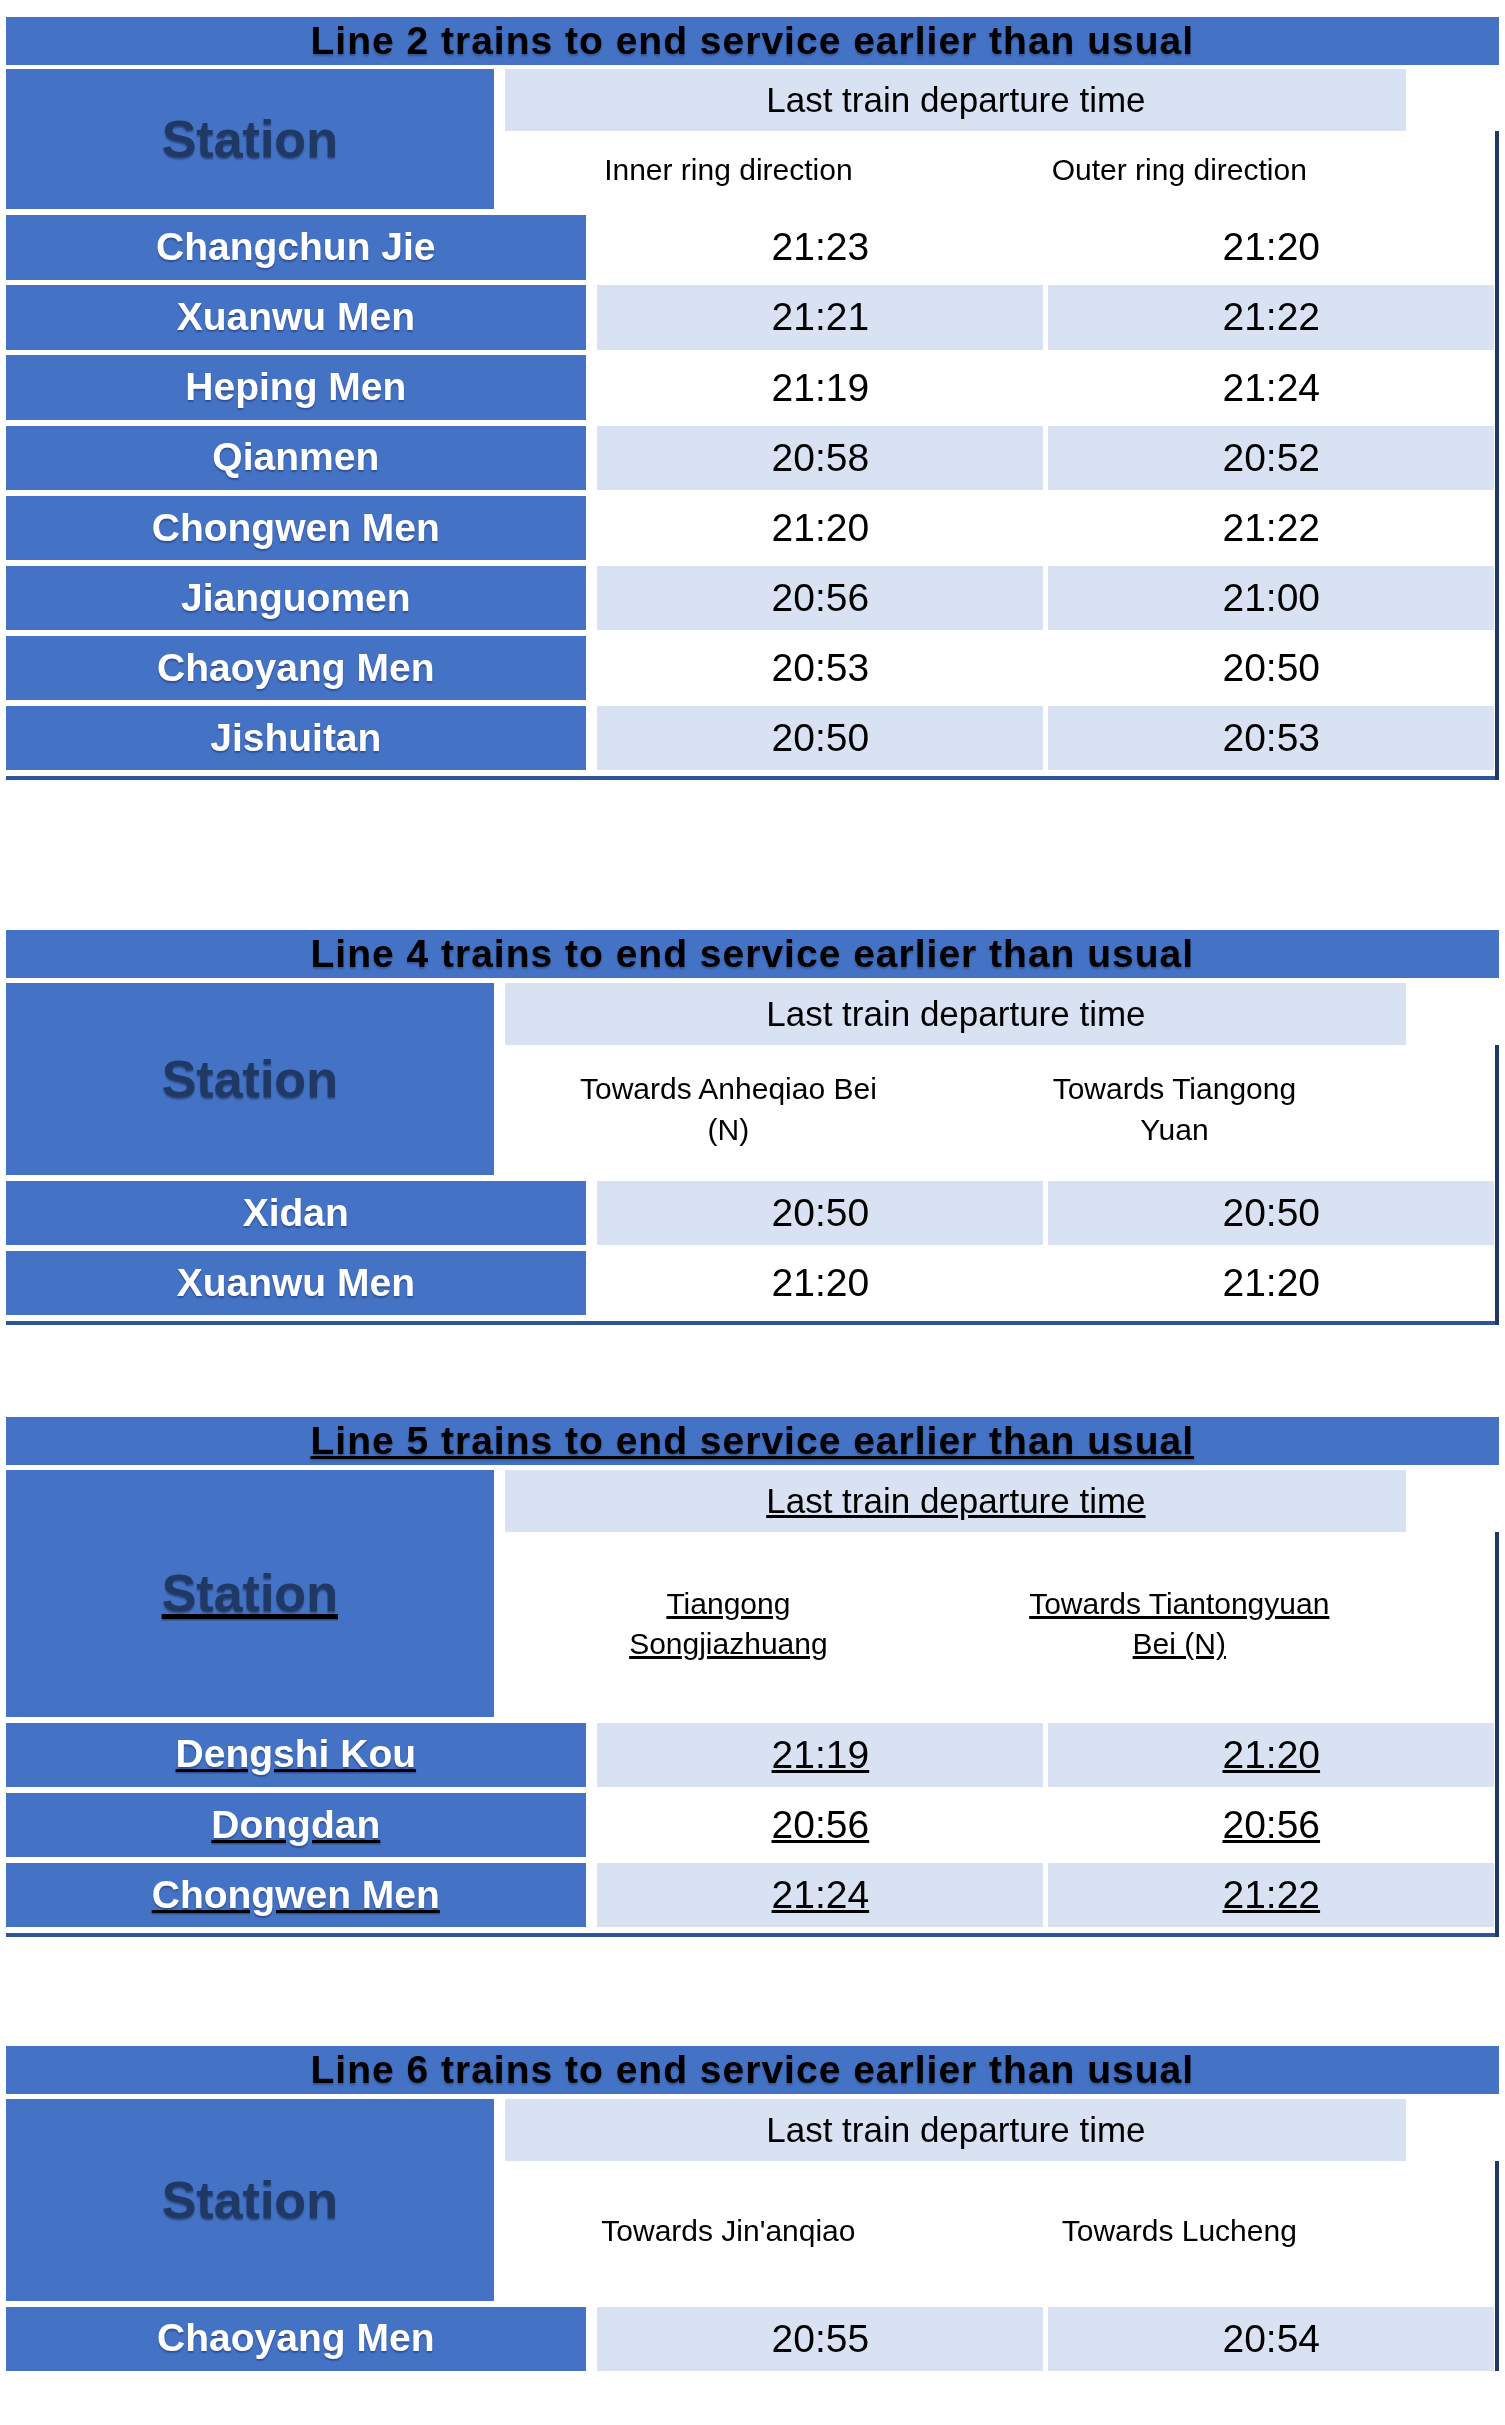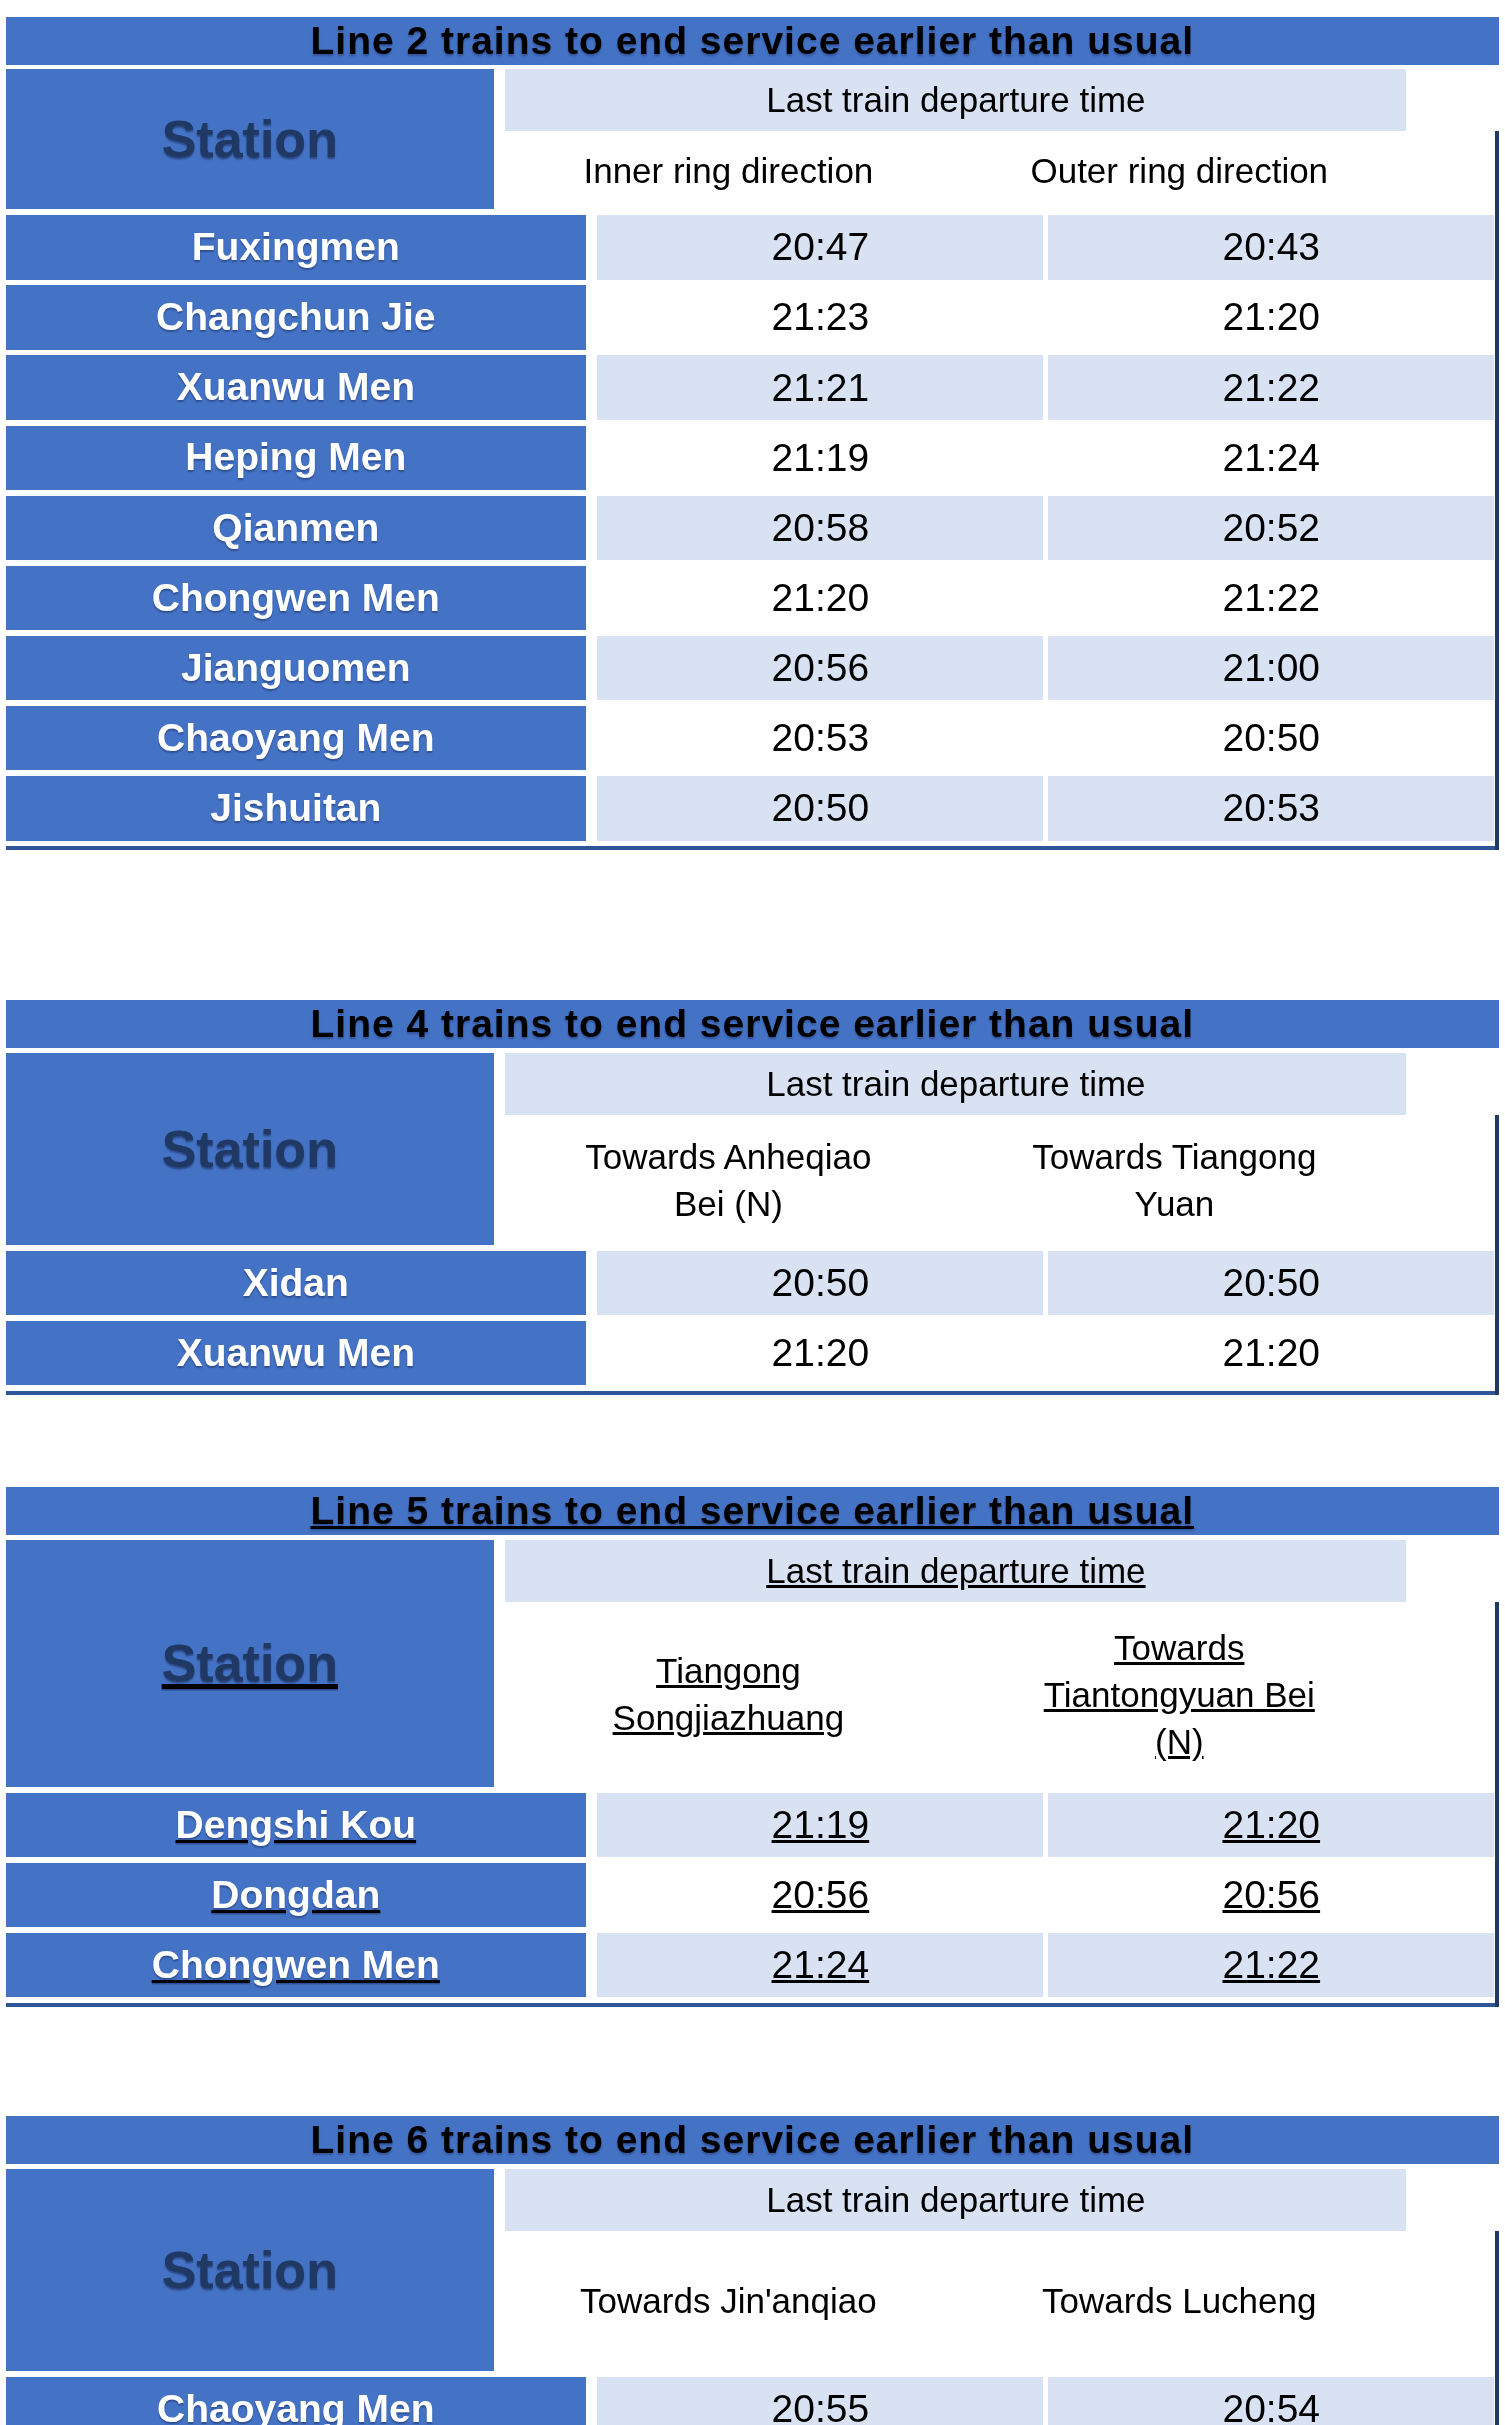--- a/index.html
+++ b/index.html
@@ -41,21 +41,21 @@
   }
   .right-col{width:901px;display:flex;flex-direction:column;}
   .group{
     height:62px;background:var(--light);
     display:flex;align-items:center;justify-content:center;
     font-size:35px;
   }
   .subs{display:flex;background:#ffffff;flex:1;}
   .sub{
     width:446px;display:flex;align-items:center;justify-content:center;
-    text-align:center;font-size:35px;line-height:1.35;padding:8.7px 4.9px;
+    text-align:center;font-size:30px;line-height:1.35;padding:8.7px 4.9px;
   }
   .sub.s1{margin-right:4.9px;}
   .sub span{display:inline-block;}
   .t1 .subs{min-height:78px;}
   .t2 .subs{min-height:130px;}
   .t3 .subs{min-height:185px;}
   .t4 .subs{min-height:140px;}
   .t2 .sub span,.t3 .sub span,.t5 .sub span{max-width:301px;}
 
   .row{display:flex;margin-bottom:5.8px;min-height:56px;}
@@ -89,25 +89,20 @@
         <div class="subs">
           <div class="sub s1">
               <span>Inner ring direction</span>
             </div>
           <div class="sub">
               <span>Outer ring direction</span>
             </div>
         </div>
       </div>
     </div>
-    <div class="row a">
-      <div class="st">Fuxingmen</div>
-      <div class="tm c1">20:47</div>
-      <div class="tm c2">20:43</div>
-    </div>
     <div class="row b">
       <div class="st">Changchun Jie</div>
       <div class="tm c1">21:23</div>
       <div class="tm c2">21:20</div>
     </div>
     <div class="row a">
       <div class="st">Xuanwu Men</div>
       <div class="tm c1">21:21</div>
       <div class="tm c2">21:22</div>
     </div>

